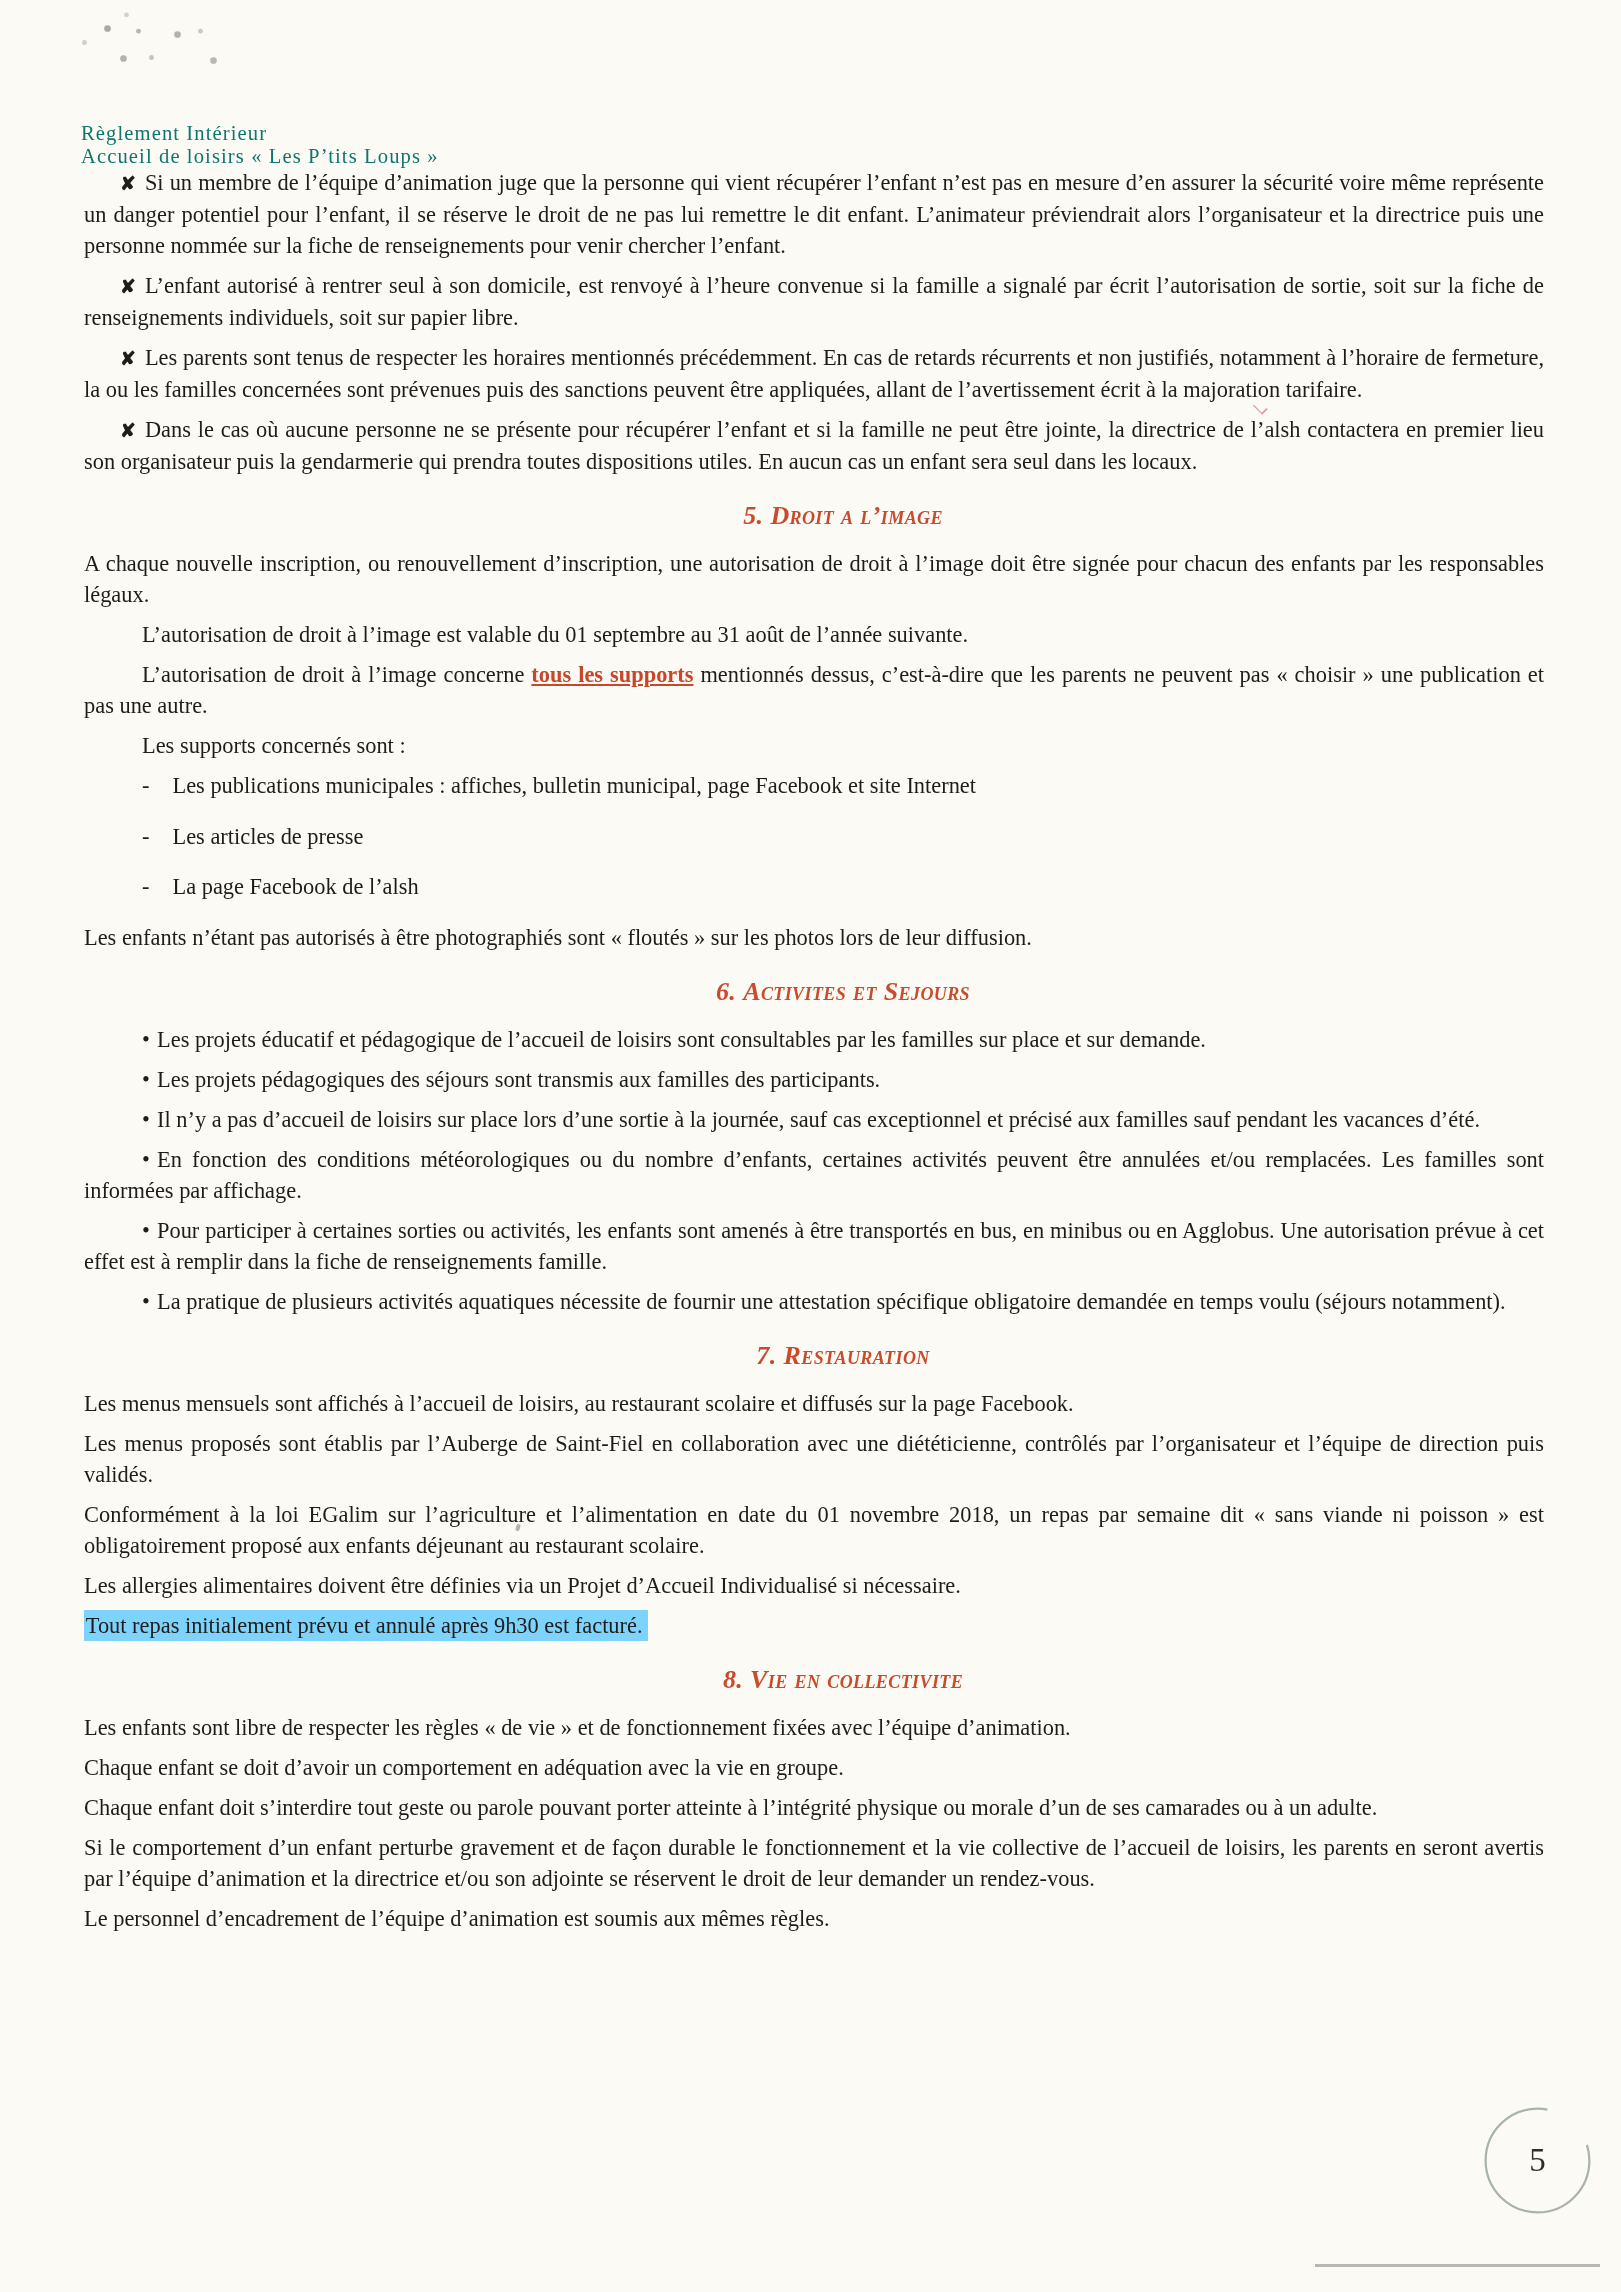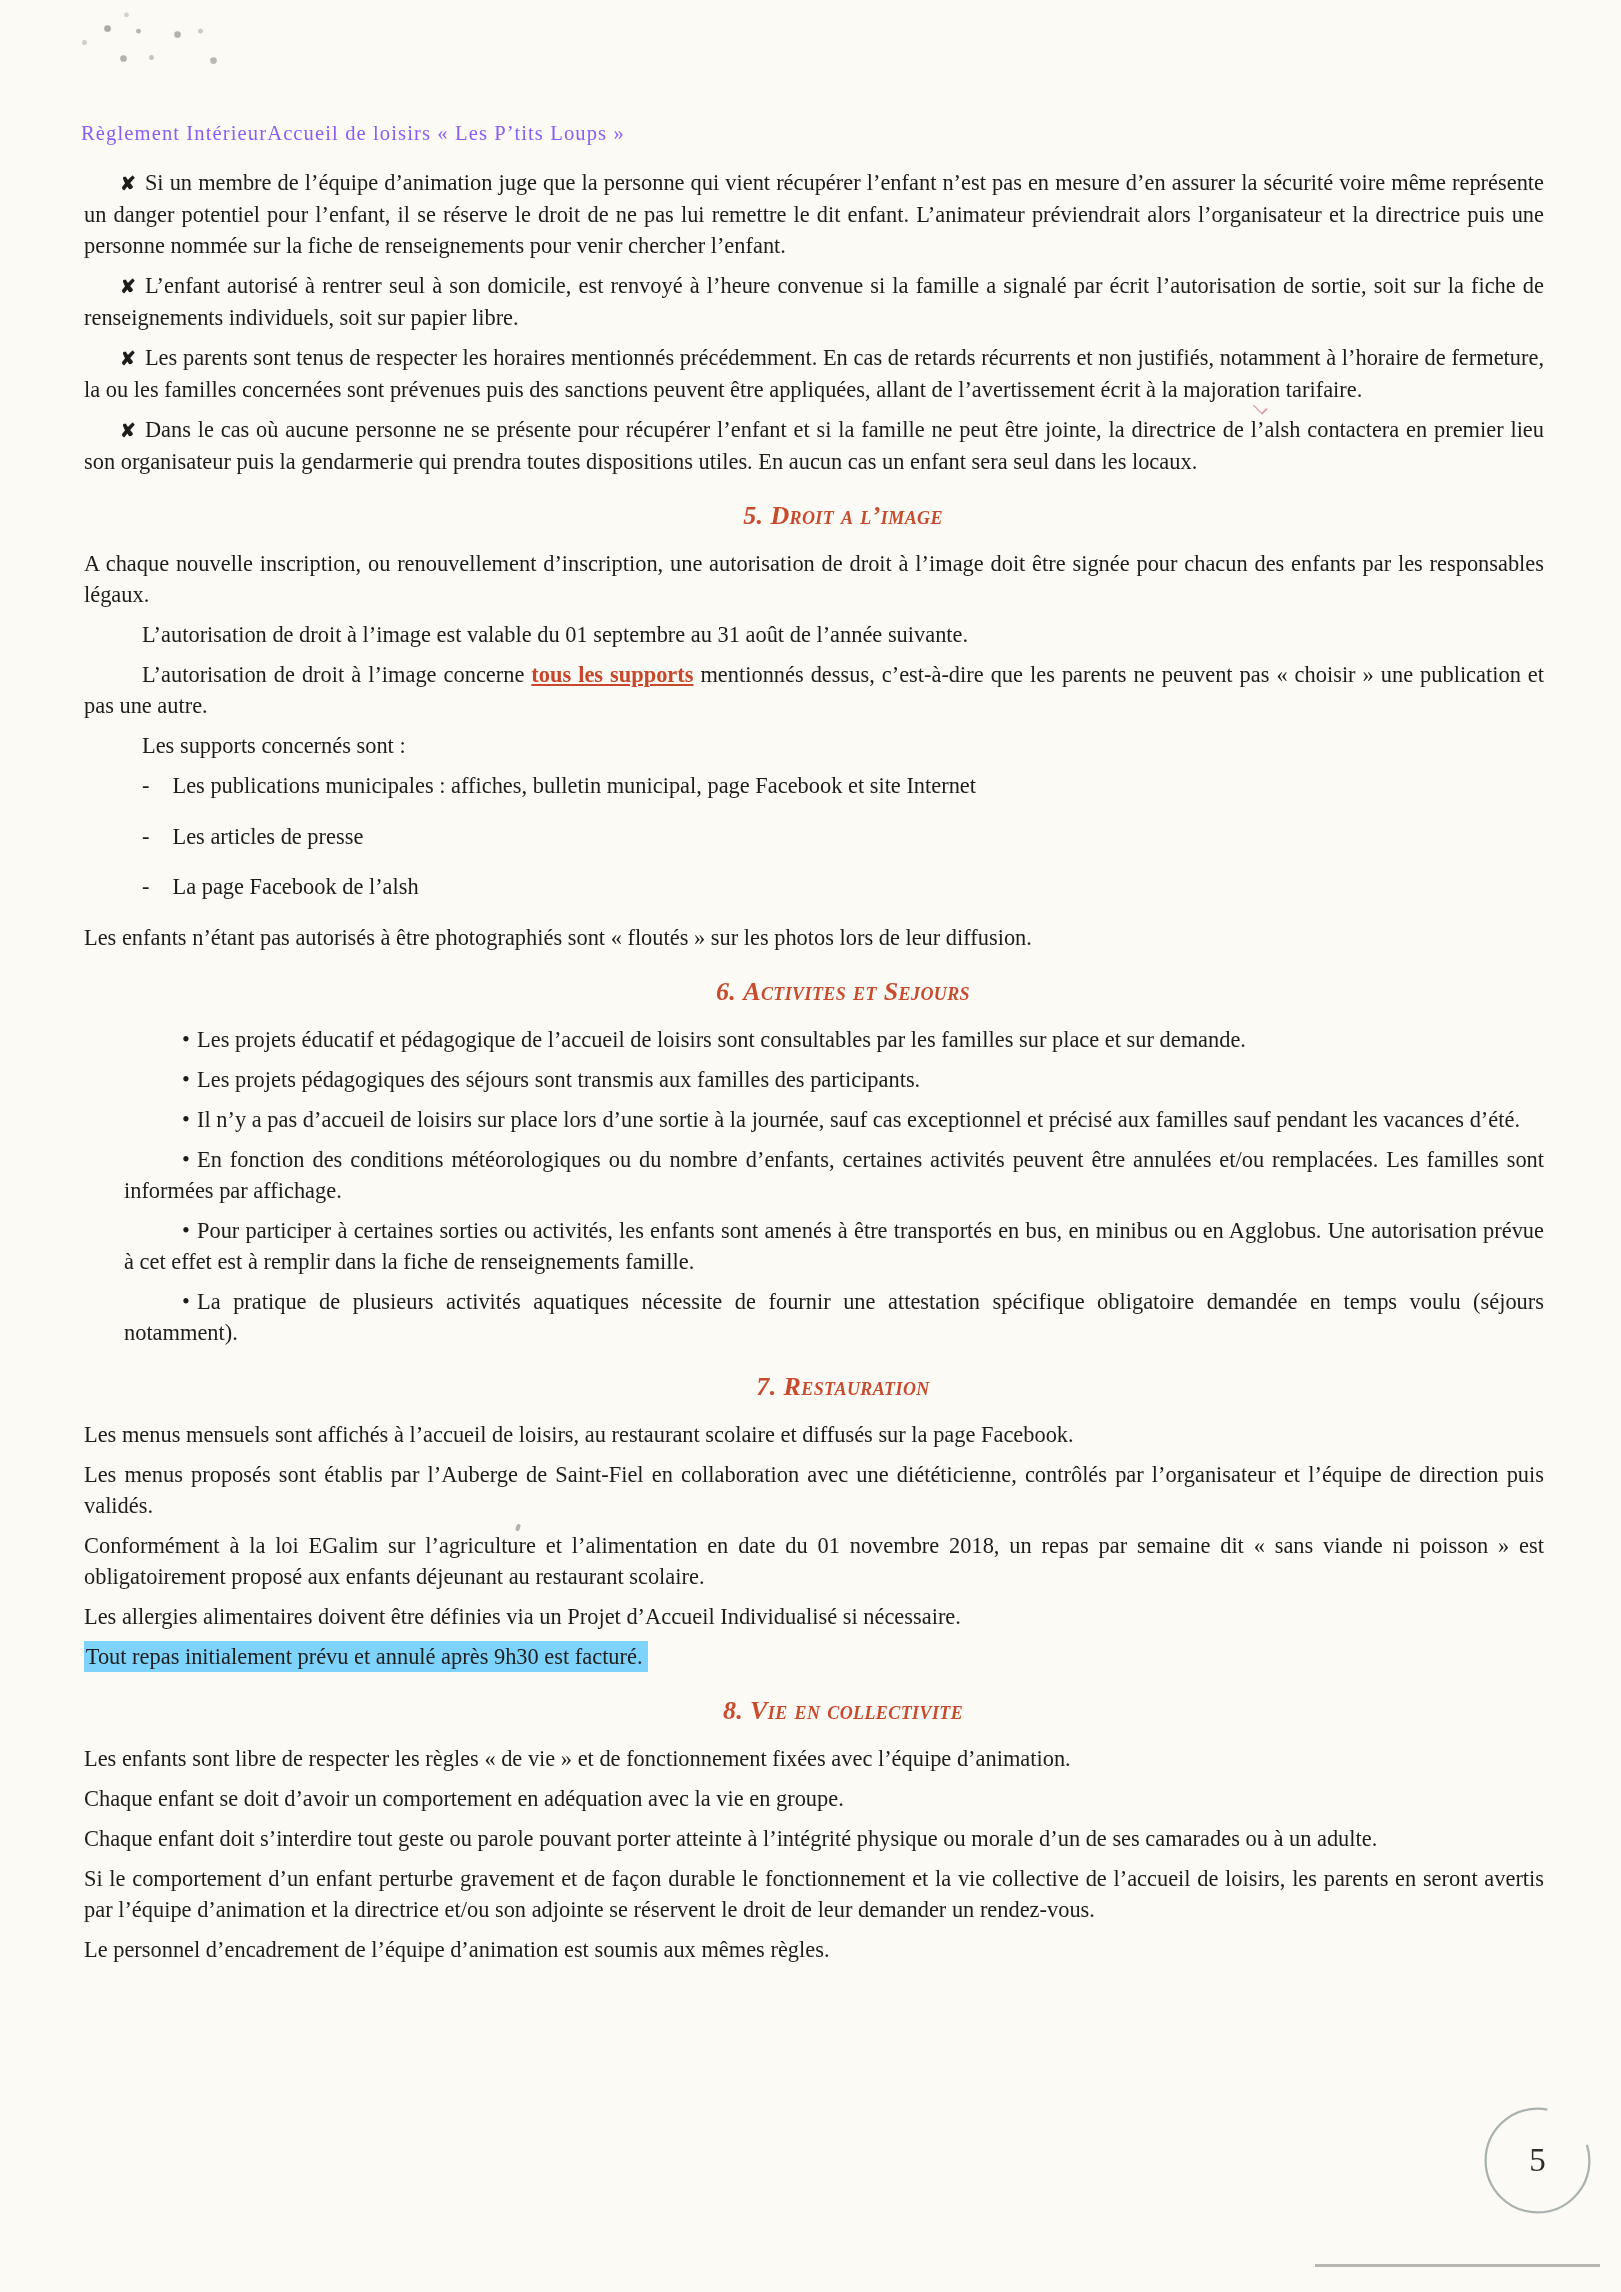--- a/index.html
+++ b/index.html
@@ -22,21 +22,21 @@
       199px 29.6px 0 0.9px rgba(120,120,110,.38),
       83px 41px 0 0.9px rgba(120,120,110,.32),
       122px 57px 0 1.8px rgba(100,100,95,.48),
       150px 56px 0 0.9px rgba(110,110,100,.38),
       212px 59px 0 1.8px rgba(100,100,95,.44),
       125px 13.4px 0 0.9px rgba(120,120,110,.30);
   }
   .hdr{
     position:absolute;left:81px;right:82px;top:122px;
     display:flex;justify-content:flex-start;
-    font-size:20.6px;color:#8b5cf6;letter-spacing:1.1px;
+    font-size:20.6px;color:#0f766e;letter-spacing:1.1px;flex-direction:column;
   }
   .content{
     position:absolute;left:84px;width:1460px;top:167px;
     font-size:22.4px;line-height:31px;text-align:justify;
   }
   p{margin:0 0 9px 0;}
   .xp{text-indent:36px;}
   .xm{font-weight:bold;font-size:19px;padding-right:9px;}
   .ind{text-indent:58px;}
   .sec-h{
@@ -45,21 +45,21 @@
     font-size:26px;line-height:32px;
     font-style:italic;font-weight:bold;
     color:#c94b2d;letter-spacing:0.4px;
     text-align:center;text-indent:0;
   }
   .sc{font-variant:small-caps;}
   .em-red{color:#c8472b;font-weight:bold;text-decoration:underline;}
   .dash-list{margin:3.6px 0 1.8px 0;}
   .dash-item{margin:0 0 19.7px 0;padding-left:58px;text-align:left;text-indent:0;font-family:Liberation Serif, serif;}
   .dash-item .dm{padding-right:23px;}
-  .bullet-p{text-indent:58px;margin-left:40px;}
+  .bullet-p{text-indent:58px;}
   .bm{padding-right:7.2px;}
   .hl{background:#7dd3fc;padding:2.7px 5.4px 2.7px 1.8px;box-decoration-break:clone;}
   
   .pink-mark{
     position:absolute;left:1254px;top:401px;width:10.7px;height:10.7px;
     border-right:2.7px solid rgba(214,140,155,.85);
     border-bottom:2.7px solid rgba(214,140,155,.85);
     transform:rotate(45deg) scaleY(.6);
   }
   

